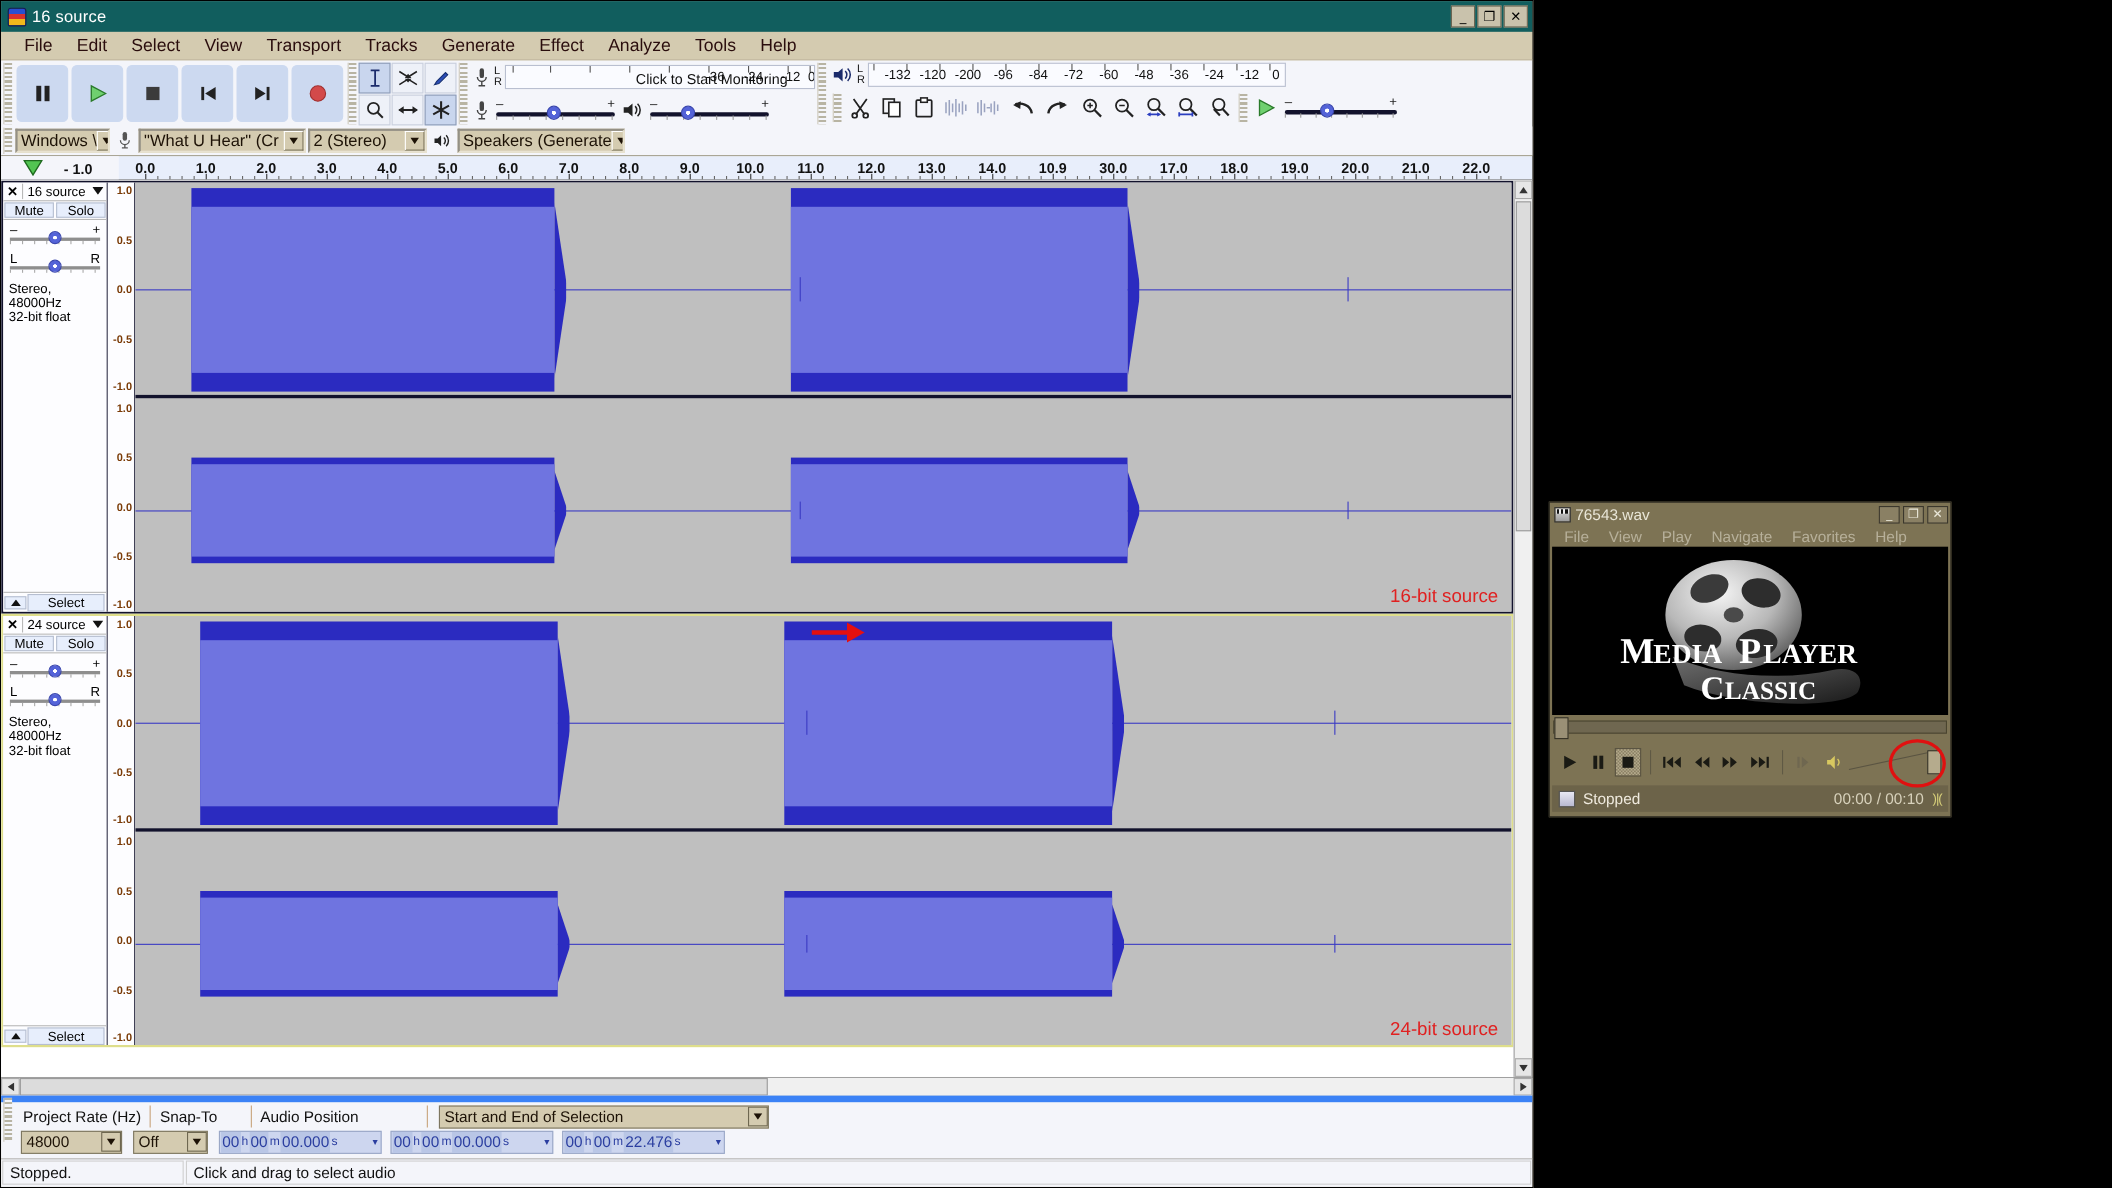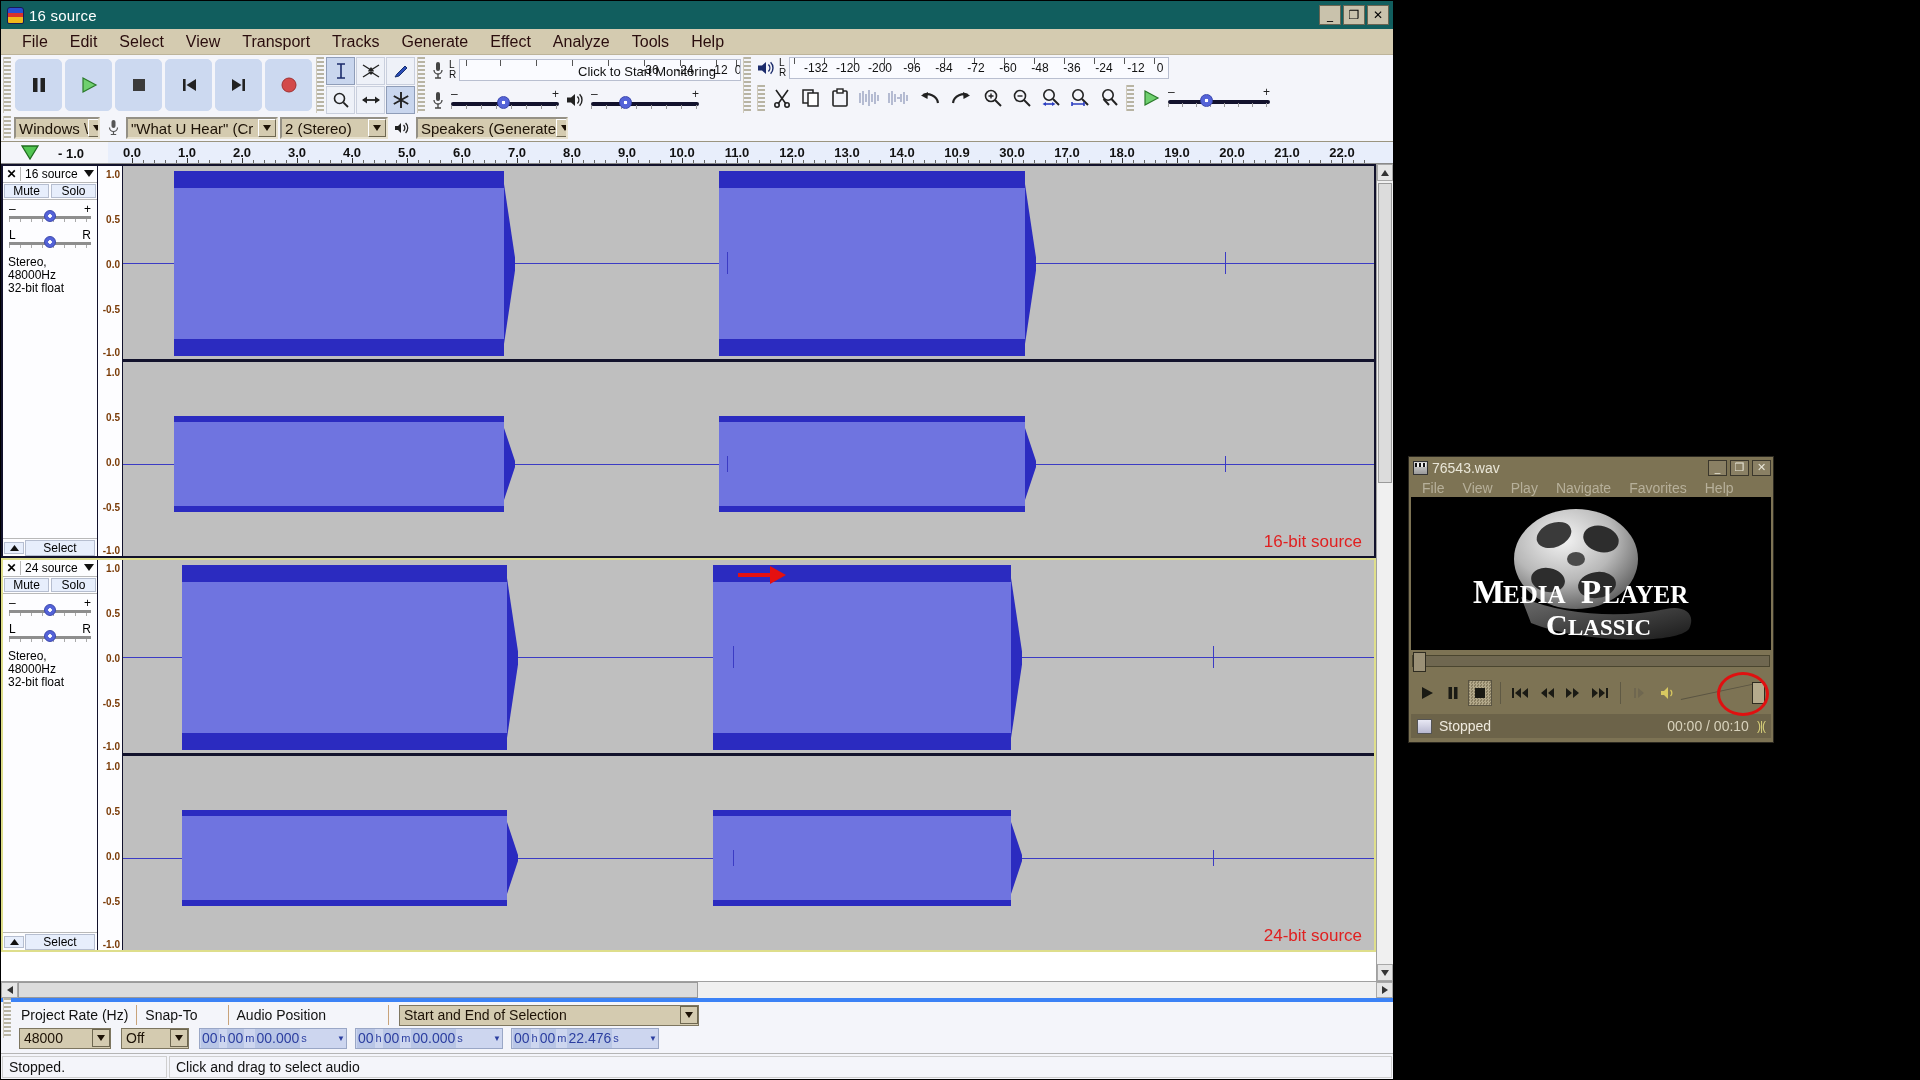--- a/index.html
+++ b/index.html
@@ -156,37 +156,37 @@
   }
   .chansep { position:absolute; left:0; right:0; height:3px; background:#12122c; }
   
   .vscroll { width:17px; background:#f0f0f0; border-left:1px solid #a0a0a0; flex:none; position:relative;}
   .vscroll .btn { height:17px; background:#e6e6e6; border:1px solid #a8a8a8; display:flex;align-items:center;justify-content:center;font-size:8px;}
   .vscroll .thumb { position:absolute; left:1px; right:1px; background:#dcdcdc; border:1px solid #9a9a9a;}
   .hscroll { height:17px; background:#f0f0f0; border-top:1px solid #a0a0a0; display:flex; flex:none;}
   .hscroll .btn { width:17px; background:#e6e6e6; border:1px solid #a8a8a8; display:flex;align-items:center;justify-content:center;font-size:8px;}
   .hscroll .thumb { background:#dcdcdc; border:1px solid #9a9a9a; }
   
-  .selbar { background:#f4f5fa; border-top:4px solid #3b82f6; flex:none; padding:2px 0 3px 0;}
+  .selbar { background:#f4f5fa; border-top:6px solid #3b82f6; flex:none; padding:2px 0 3px 0;}
   .selbar .line1 { display:flex; align-items:center; height:22px; font-size:14px; color:#111; }
   .selbar .line2 { display:flex; align-items:center; height:24px; }
   .selbar .sep { width:1px; height:20px; background:#c8a37a; margin:0 8px; }
   .timefield {
     background:#cdd6ef; border:1px solid #9aa7c6; height:21px; display:flex;
     align-items:center; color:#2b3ea0; font-size:14px; padding:0 1px; margin-right:2px;
   }
   .timefield b { background:#b9c6e6; padding:0 1px; font-weight:normal; display:inline-block; height:19px; line-height:19px;}
   .timefield u { text-decoration:none; font-size:11px; padding:0 1px; }
   .dropbox {
     background:#d4cbb0; border:1px solid #7d7660; height:21px; font-size:14px;
     color:#1d1206; display:flex; align-items:center; padding-left:4px;
   }
   .statusbar {
     height:26px; background:#f4f5fa; border-top:1px solid #b5b5b5; display:flex;
-    align-items:center; font-size:14px; color:#111; flex:none;
+    font-size:14px; color:#111; flex:none;
   }
   .statusbar .cell { border:1px solid #cfcfcf; height:22px; display:flex; align-items:center; padding:0 6px; margin:1px;}
   
   #mpc {
     position:absolute; left:1408px; top:456px; width:366px; height:287px;
     background:#7d7354; border:1px solid #2b2820;
     font-family:"Liberation Sans", sans-serif;
   }
   #mpc .mtitle { height:21px; display:flex; align-items:center; padding:0 2px; color:#e9e6d8; font-size:14px;}
   #mpc .mtitle .mico { width:15px;height:14px;margin:0 4px 0 2px; flex:none;

